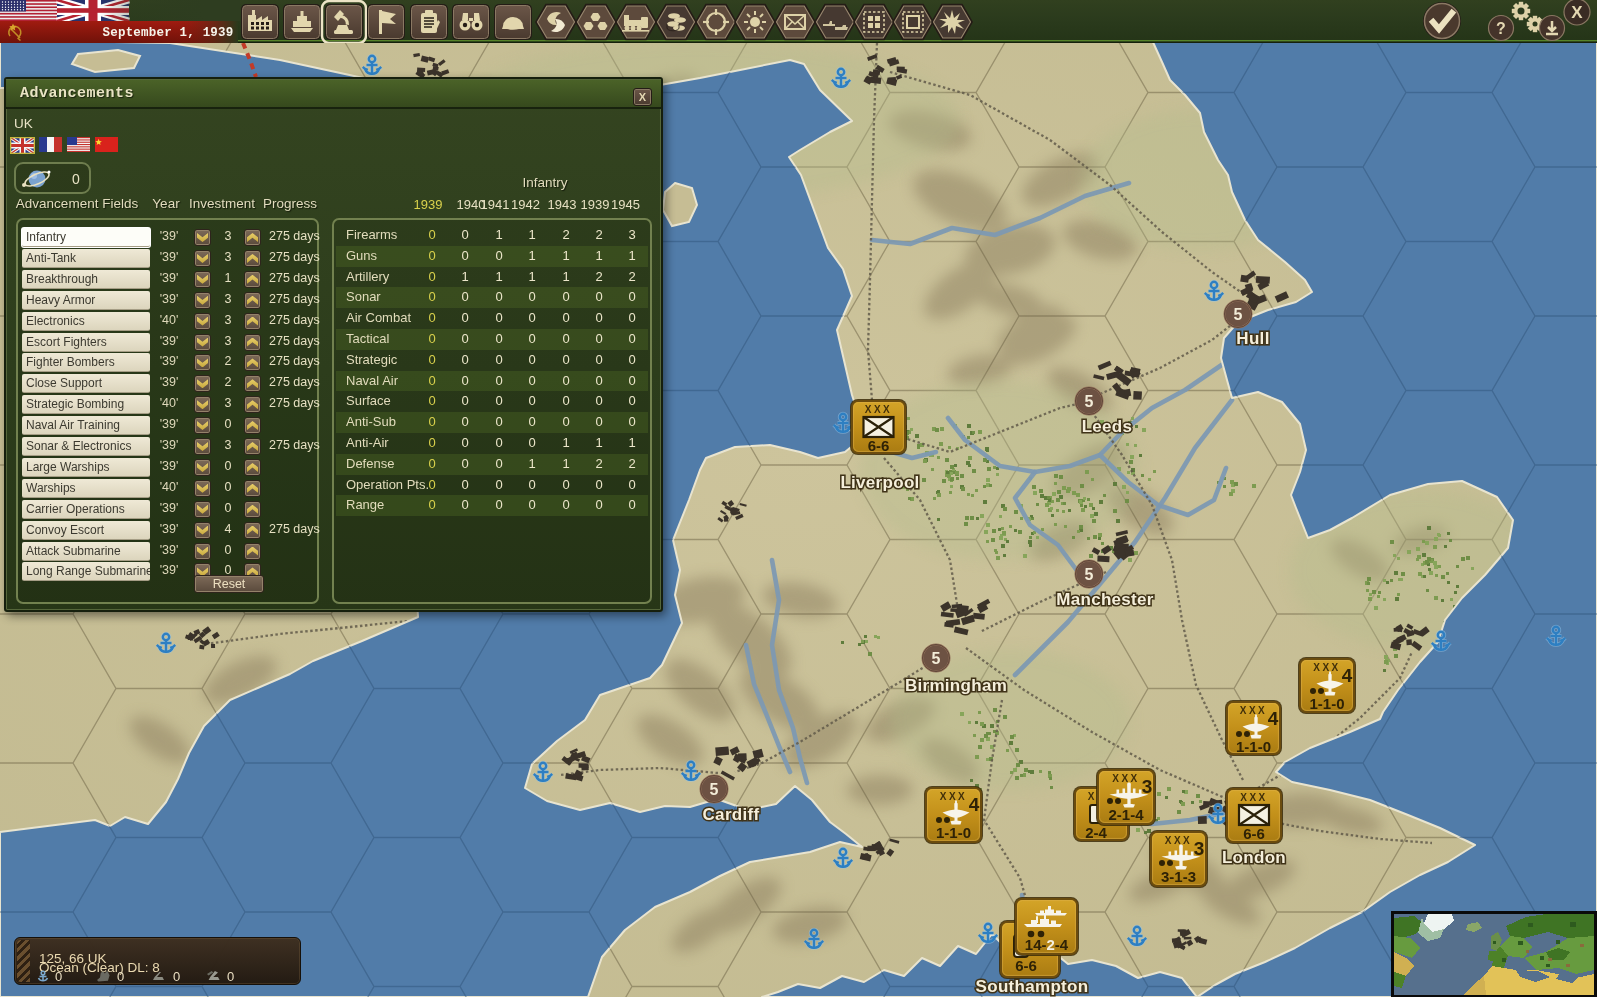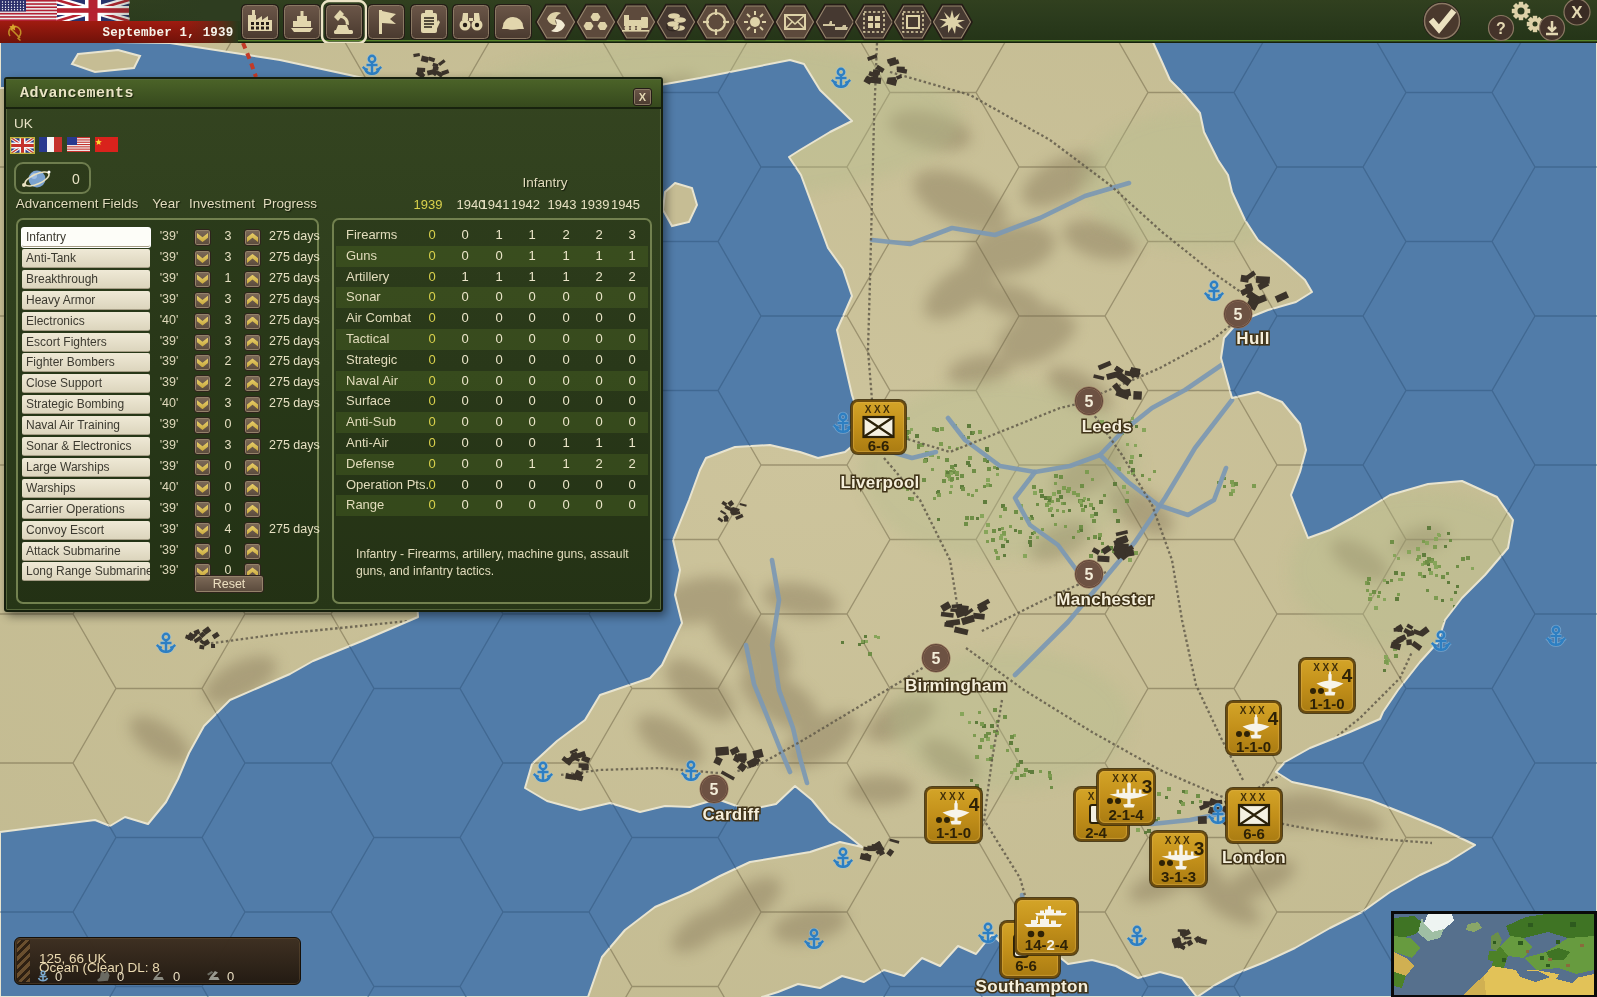--- a/index.html
+++ b/index.html
@@ -1954,21 +1954,20 @@
         <div class="trow band" style="top:275.4px">
           <div class="tlab">Range</div>
           <div class="tc" style="left:84px;color:#d9d14c">0</div>
           <div class="tc" style="left:117px;color:#ece6ca">0</div>
           <div class="tc" style="left:151px;color:#ece6ca">0</div>
           <div class="tc" style="left:184px;color:#ece6ca">0</div>
           <div class="tc" style="left:218px;color:#ece6ca">0</div>
           <div class="tc" style="left:251px;color:#ece6ca">0</div>
           <div class="tc" style="left:284px;color:#ece6ca">0</div>
         </div>
-   <div id="desc">Infantry - Firearms, artillery, machine guns, assault guns, and infantry tactics.</div>
  </div>
 </div>
 <div id="status">
 <div id="statrope"></div>
 <div style="position:absolute;left:24px;top:13px">125, 66 UK</div>
 <div style="position:absolute;left:24px;top:22px">Ocean (Clear) DL: 8</div>
 <div style="position:absolute;left:20px;top:32px;width:260px;height:13px">
 <svg width="250" height="13" viewBox="0 0 250 13">
 <g fill="none" stroke="#7aa7cc" stroke-width="1.6" transform="translate(8 0)">
             <circle cx="0" cy="3" r="1.8"></circle>

